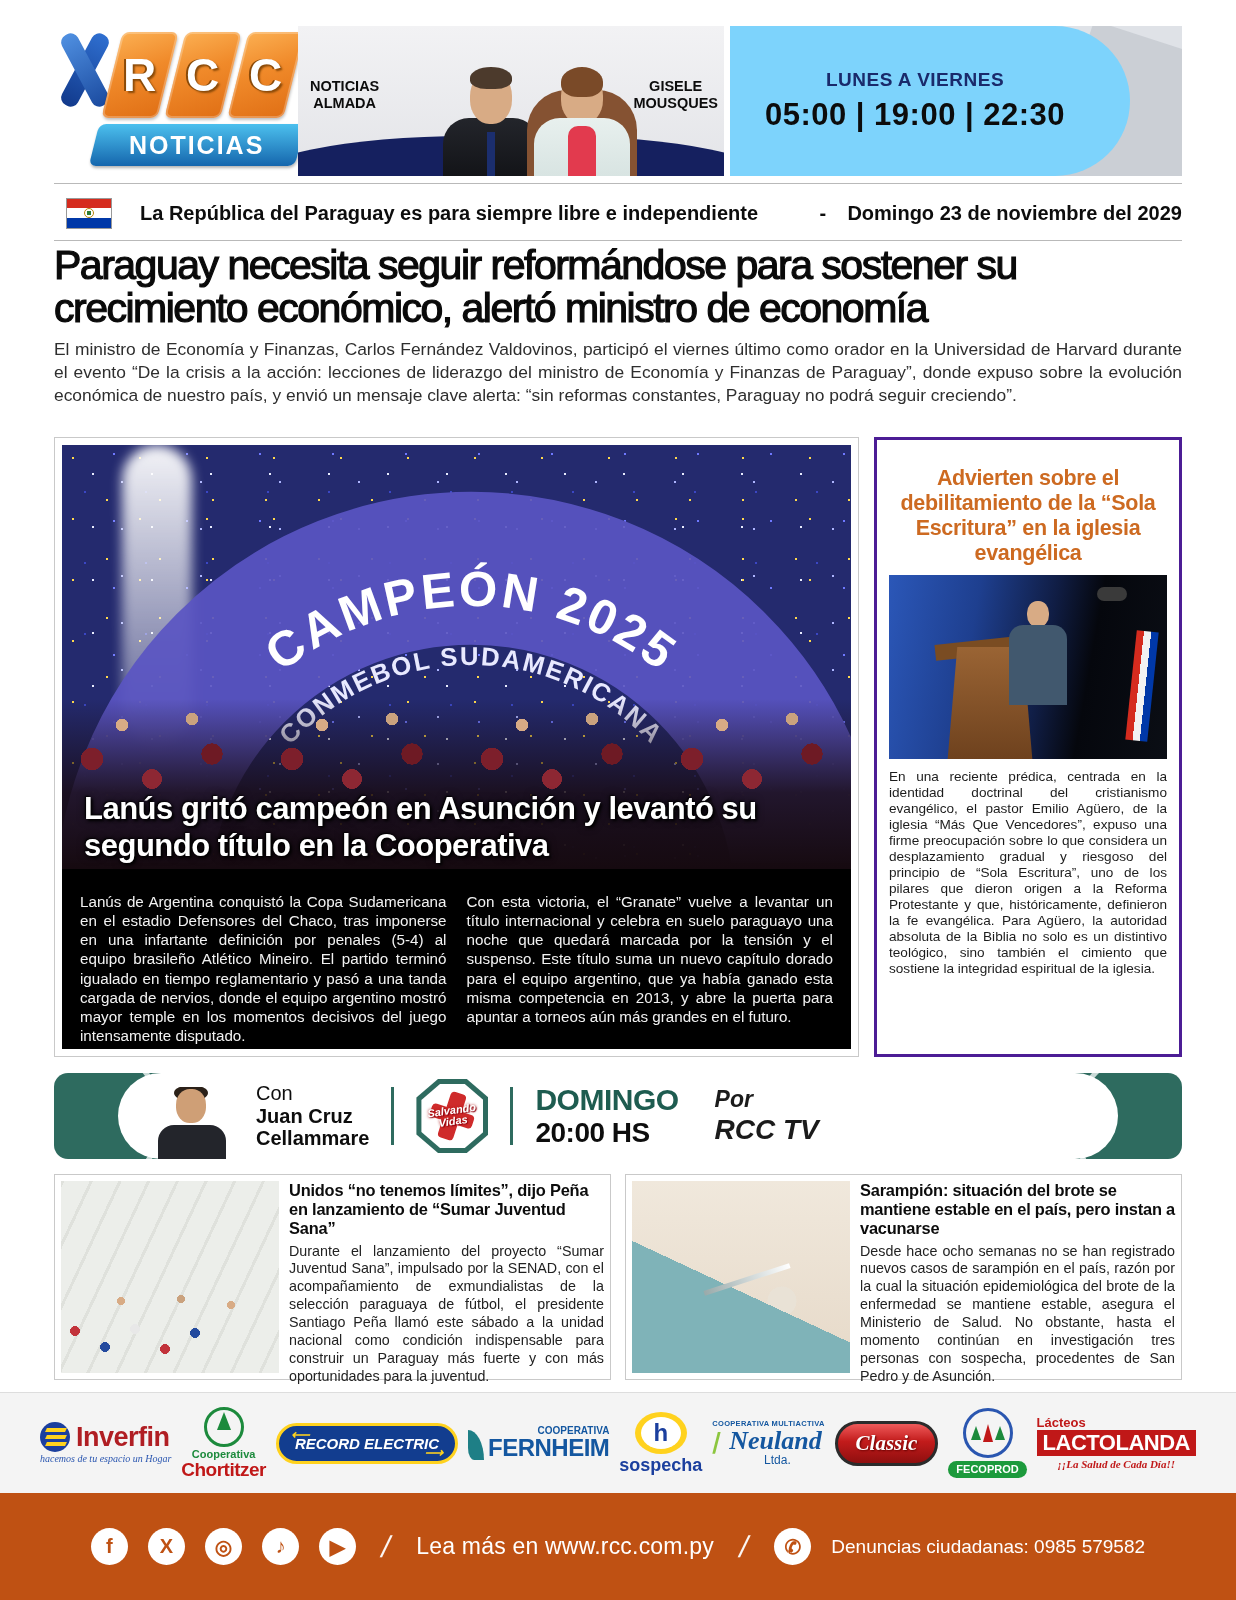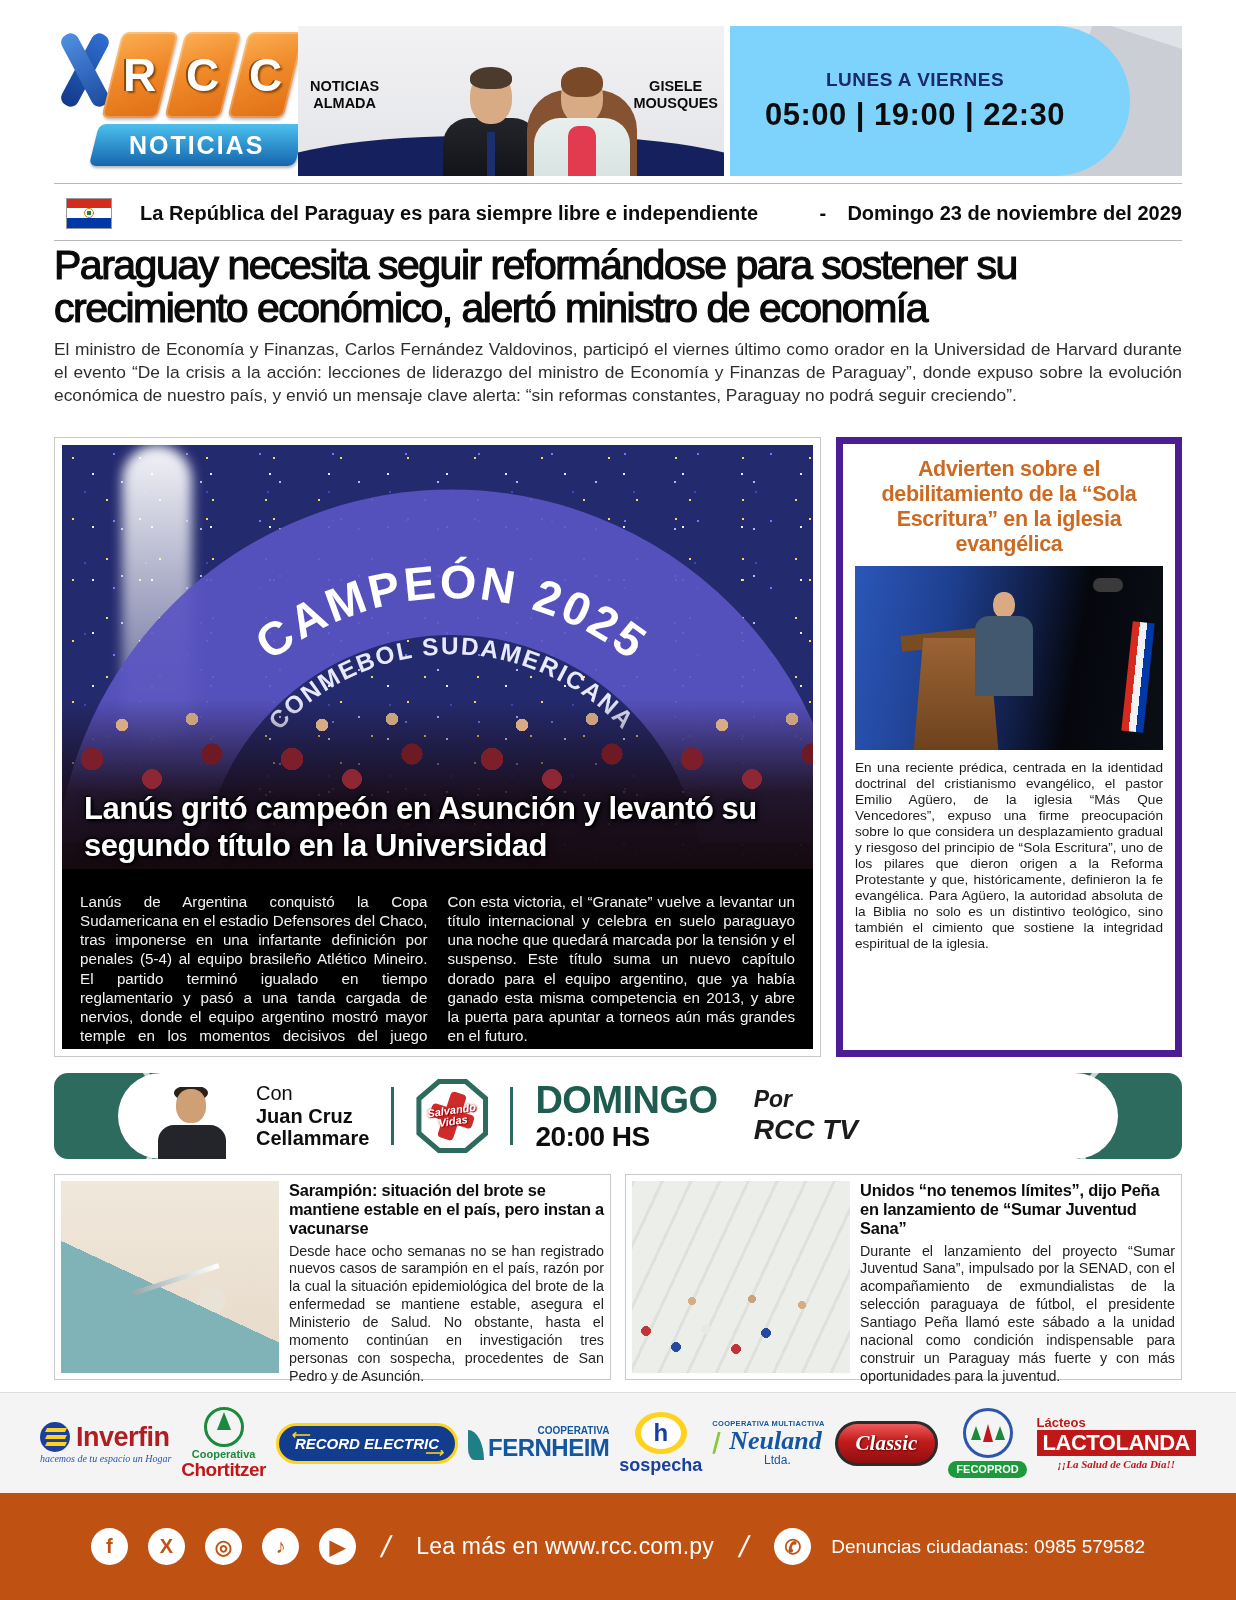--- a/index.html
+++ b/index.html
@@ -84,21 +84,21 @@
        radial-gradient(circle 9px at 60px 26px,#d8ab85 70%,transparent 71%),
        radial-gradient(circle 9px at 130px 20px,#caa27e 70%,transparent 71%),
        linear-gradient(180deg,rgba(18,14,40,0) 0%,rgba(25,12,20,.85) 55%,#160a10 100%);
      background-size:200px 170px,200px 170px,200px 170px,200px 170px,200px 170px,100% 100%;}
   .hero-title{position:absolute;left:22px;right:30px;top:346px;z-index:4;color:#fff;font-weight:bold;
      font-size:31px;line-height:1.18;letter-spacing:-.5px;
      text-shadow:2px 2px 3px #000,-1px -1px 2px #000,0 0 8px rgba(0,0,0,.8);}
   .hero-cols{position:absolute;left:0;right:0;top:437px;bottom:0;display:flex;gap:20px;padding:10px 18px;color:#f2f2f2;}
   .hero-col{flex:1;font-size:15.2px;line-height:1.26;text-align:justify;}
   
-  .side-card{width:346px;border:7px solid #4c1d95;background:#fff;padding:13px 12px;box-sizing:border-box;}
+  .side-card{width:308px;border:3px solid #4c1d95;background:#fff;padding:26px 12px;box-sizing:border-box;}
   .side-title{color:#cd6a21;font-weight:bold;font-size:21.5px;line-height:1.16;text-align:center;letter-spacing:-.3px;}
   .side-photo{margin-top:9px;height:184px;position:relative;overflow:hidden;
      background:linear-gradient(100deg,#2b57b8 0%,#1e3f8f 30%,#101d44 55%,#05070d 70%,#0b0e15 100%);}
   .podium{position:absolute;left:58px;bottom:-8px;width:86px;height:120px;background:linear-gradient(180deg,#9a6434,#6b3f1c);
      clip-path:polygon(12% 0,88% 0,100% 100%,0 100%);}
   .podium-top{position:absolute;left:46px;bottom:104px;width:112px;height:16px;background:#7a4c22;transform:rotate(-6deg);}
   .pastor-head{position:absolute;left:138px;top:26px;width:22px;height:26px;border-radius:46%;background:#d8ab85;}
   .pastor-body{position:absolute;left:120px;top:50px;width:58px;height:80px;border-radius:14px 14px 0 0;background:#41586e;}
   .side-flag{position:absolute;right:14px;top:56px;width:22px;height:110px;transform:rotate(6deg);
      background:linear-gradient(90deg,#d52b1e 33%,#f2f2f2 33% 66%,#0038a8 66%);}
@@ -119,21 +119,21 @@
   .host-name .n2,.host-name .n3{font-weight:bold;}
   .vdiv{width:3px;height:58px;background:#2e6b5f;}
   .sv-badge{width:72px;height:74px;background:#2e6b5f;clip-path:polygon(30% 0,70% 0,100% 25%,100% 75%,70% 100%,30% 100%,0 75%,0 25%);
      position:relative;display:flex;align-items:center;justify-content:center;}
   .sv-inner{width:62px;height:64px;background:#fff;clip-path:polygon(30% 0,70% 0,100% 25%,100% 75%,70% 100%,30% 100%,0 75%,0 25%);
      position:relative;display:flex;align-items:center;justify-content:center;}
   .sv-cross{position:absolute;width:16px;height:48px;background:#cf2b2b;border-radius:4px;transform:rotate(18deg);}
   .sv-cross2{position:absolute;width:44px;height:14px;background:#cf2b2b;border-radius:4px;transform:rotate(18deg);}
   .sv-text{position:relative;z-index:2;color:#fff;font-style:italic;font-weight:bold;font-size:11px;line-height:1;
      text-shadow:0 0 3px #a11,1px 1px 1px #801;transform:rotate(-8deg);text-align:center;}
-  .show-day{color:#1e5c50;font-weight:bold;font-size:38px;letter-spacing:-.5px;line-height:1;}
+  .show-day{color:#1e5c50;font-weight:bold;font-size:30px;letter-spacing:-.5px;line-height:1;}
   .show-time{color:#0d0d0d;font-weight:bold;font-size:28px;letter-spacing:-.5px;line-height:1;margin-top:4px;}
   .show-by{font-style:italic;font-weight:bold;font-size:23px;color:#1b1b1b;line-height:1;}
   .show-ch{font-weight:bold;font-size:28px;color:#1b1b1b;line-height:1;margin-top:5px;font-style:italic;}
   
   .bottom-row{position:absolute;top:1174px;left:54px;right:54px;height:206px;display:flex;gap:14px;}
   .b-card{flex:1;border:1px solid #c9c9c9;background:#fff;padding:6px;display:flex;gap:10px;box-sizing:border-box;}
   .thumb{width:218px;flex:0 0 218px;position:relative;overflow:hidden;}
   .thumb-tent{background:
       radial-gradient(circle 7px at 14px 150px,#c2333b 70%,transparent 71%),
       radial-gradient(circle 7px at 44px 166px,#234a9e 70%,transparent 71%),
@@ -300,21 +300,21 @@
             <path id="arcB" d="M 168 470 A 247 247 0 0 1 662 470" fill="none"></path>
             <text fill="#ffffff" font-size="50" font-weight="bold" letter-spacing="3" font-family="Liberation Sans, sans-serif">
               <textPath href="#arcA" startOffset="50%" text-anchor="middle">CAMPEÓN 2025</textPath>
             </text>
             <text fill="#e8e9ff" font-size="26" font-weight="bold" letter-spacing="2" font-family="Liberation Sans, sans-serif">
               <textPath href="#arcB" startOffset="50%" text-anchor="middle">CONMEBOL SUDAMERICANA</textPath>
             </text>
           </svg>
           <div class="crowd"></div>
         </div>
-        <div class="hero-title">Lanús gritó campeón en Asunción y levantó su segundo título en la Universidad</div>
+        <div class="hero-title">Lanús gritó campeón en Asunción y levantó su segundo título en la Cooperativa</div>
         <div class="hero-cols">
           <div class="hero-col">Lanús de Argentina conquistó la Copa Sudamericana en el estadio Defensores del Chaco, tras imponerse en una infartante definición por penales (5-4) al equipo brasileño Atlético Mineiro.  El partido terminó igualado en tiempo reglamentario y pasó a una tanda cargada de nervios, donde el equipo argentino mostró mayor temple en los momentos decisivos del juego intensamente disputado.</div>
           <div class="hero-col">Con esta victoria, el “Granate” vuelve a levantar un título internacional y celebra en suelo paraguayo una noche que quedará marcada por la tensión y el suspenso. Este título suma un nuevo capítulo dorado para el equipo argentino, que ya había ganado esta misma competencia en 2013, y abre la puerta para apuntar a torneos aún más grandes en el futuro.</div>
         </div>
       </div>
     </div>
 
     <div class="side-card">
       <div class="side-title">Advierten sobre el debilitamiento de la “Sola Escritura” en la iglesia evangélica</div>
       <div class="side-photo">
@@ -362,33 +362,33 @@
       </div>
       <div style="margin-left:14px">
         <div class="show-by">Por</div>
         <div class="show-ch">RCC TV</div>
       </div>
     </div>
   </div>
 
   <div class="bottom-row">
     <div class="b-card">
-      <div class="thumb thumb-vax">
-        <div class="syringe"></div>
-      </div>
-      <div class="b-text">
-        <div class="b-title">Sarampión: situación del brote se mantiene estable en el país, pero instan a vacunarse</div>
-        <div class="b-body">Desde hace ocho semanas no se han registrado nuevos casos de sarampión en el país, razón por la cual la situación epidemiológica del brote de la enfermedad se mantiene estable, asegura el Ministerio de Salud. No obstante, hasta el momento continúan en investigación tres personas con sospecha, procedentes de San Pedro y de Asunción.</div>
-      </div>
-    </div>
-    <div class="b-card">
       <div class="thumb thumb-tent"></div>
       <div class="b-text">
         <div class="b-title">Unidos “no tenemos límites”, dijo Peña en lanzamiento de “Sumar Juventud Sana”</div>
         <div class="b-body">Durante el lanzamiento del proyecto “Sumar Juventud Sana”, impulsado por la SENAD, con el acompañamiento de exmundialistas de la selección paraguaya de fútbol, el presidente Santiago Peña llamó este sábado a la unidad nacional como condición indispensable para construir un Paraguay más fuerte y con más oportunidades para la juventud.</div>
+      </div>
+    </div>
+    <div class="b-card">
+      <div class="thumb thumb-vax">
+        <div class="syringe"></div>
+      </div>
+      <div class="b-text">
+        <div class="b-title">Sarampión: situación del brote se mantiene estable en el país, pero instan a vacunarse</div>
+        <div class="b-body">Desde hace ocho semanas no se han registrado nuevos casos de sarampión en el país, razón por la cual la situación epidemiológica del brote de la enfermedad se mantiene estable, asegura el Ministerio de Salud. No obstante, hasta el momento continúan en investigación tres personas con sospecha, procedentes de San Pedro y de Asunción.</div>
       </div>
     </div>
   </div>
 
   <div class="sponsors">
     <div class="sp">
       <div class="inv-row">
         <div class="inv-icon">
             <i></i>
             <i></i>

